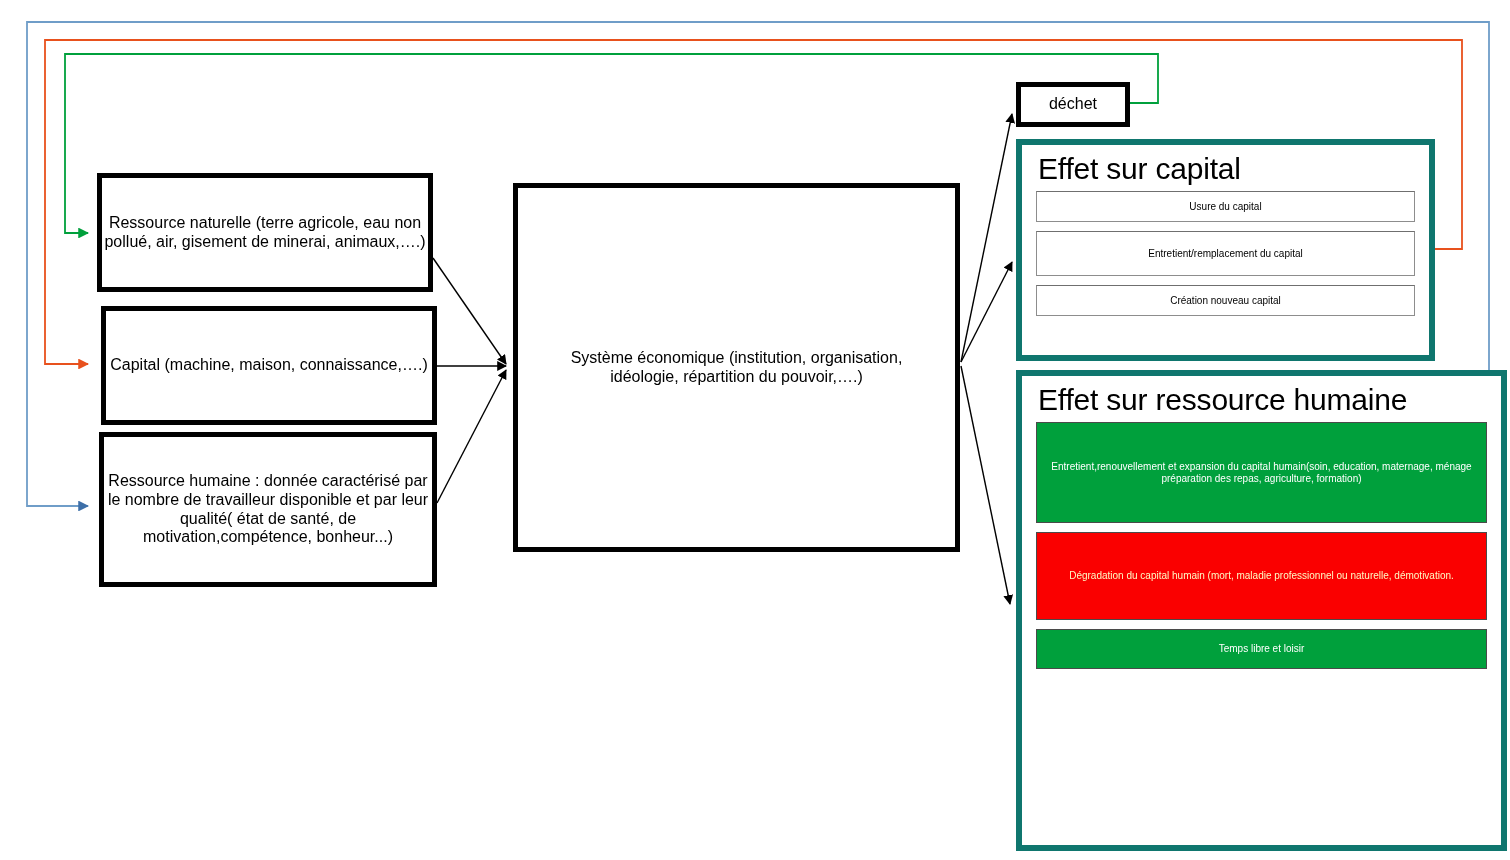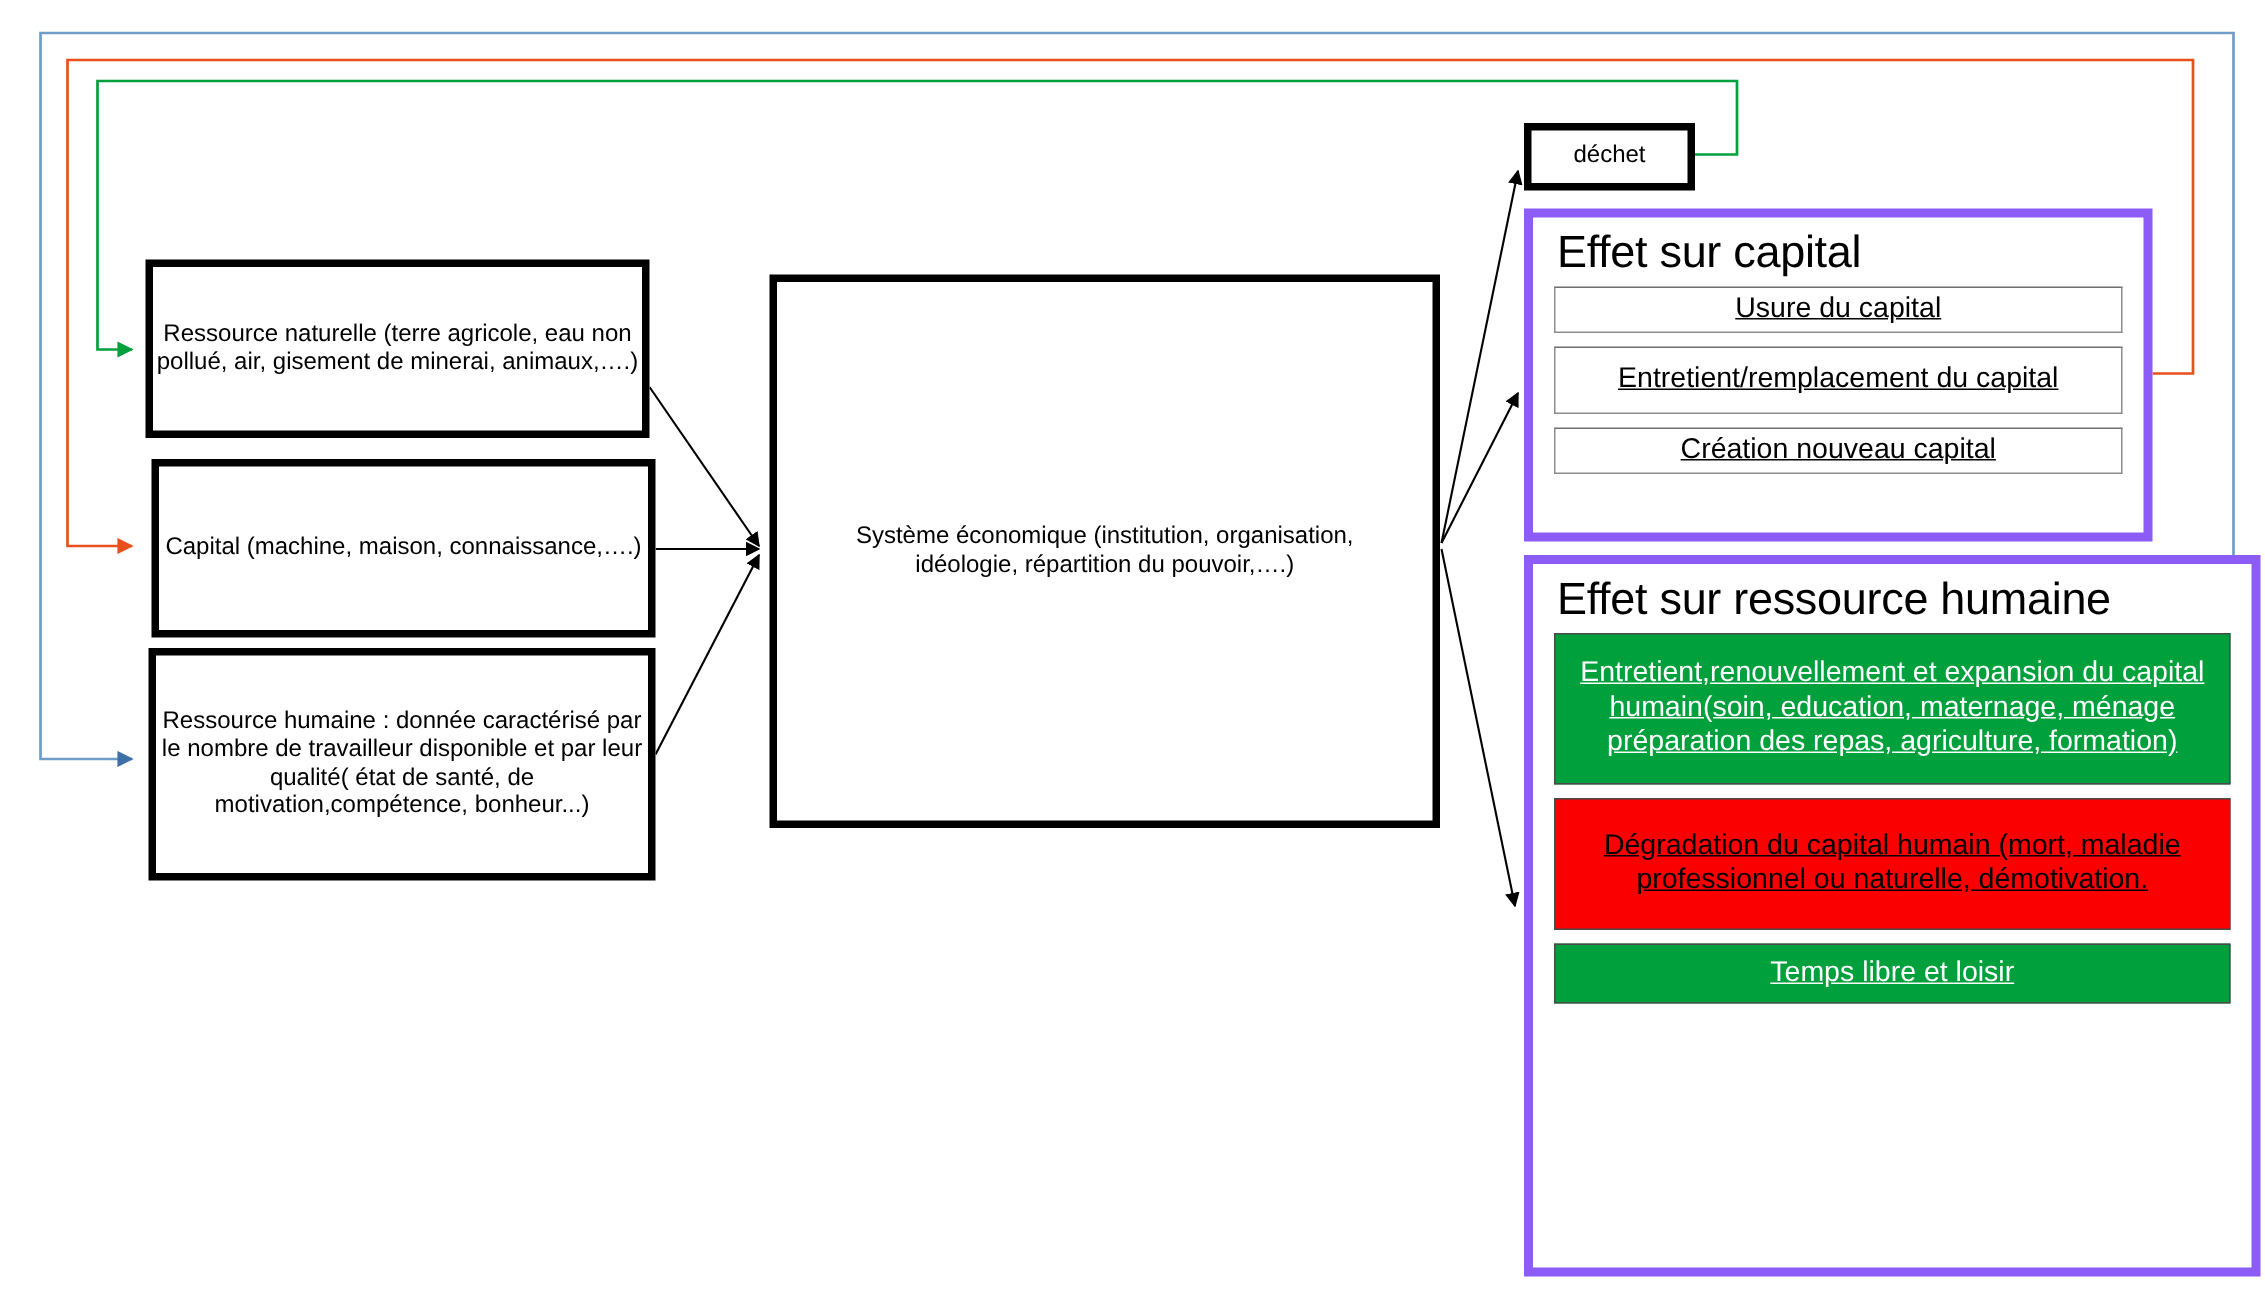--- a/index.html
+++ b/index.html
@@ -63,51 +63,50 @@
   #box-dechet {
     left: 1016px; top: 82px; width: 114px; height: 45px;
     font-size: 16px;
   }
 
   
   .panel {
     position: absolute;
     box-sizing: border-box;
     background: #ffffff;
-    border: 6px solid #8b5cf6;
+    border: 6px solid #0f766e;
     padding: 8px 14px 10px 14px;
     z-index: 3;
   }
   #panel-capital  { left: 1016px; top: 139px; width: 419px; height: 222px; }
   #panel-humaine  { left: 1016px; top: 370px; width: 491px; height: 481px; }
 
   .panel-title {
     font-size: 30px;
     line-height: 1.07;
     color: #000000;
     margin: 0 0 6px 2px;
     letter-spacing: -0.2px;
   }
 
   .sub {
     box-sizing: border-box;
     border: 1px solid #8d8d8d;
     border-top-color: #6f6f6f;
     background: #ffffff;
     color: #000000;
-    font-size: 19px;
+    font-size: 10px;
     text-align: center;
     display: flex;
     align-items: center;
     justify-content: center;
     margin-bottom: 9px;
     line-height: 1.2;
     padding: 4px 14px;
     white-space: pre-line;
-    text-decoration: underline;
   }
   #panel-capital .sub { height: 31px; }
   #panel-capital .sub.tall { height: 45px; }
 
   #panel-humaine .sub {
     color: #ffffff;
     border: 1px solid #4a4a4a;
     margin-bottom: 9px;
   }
   #panel-humaine .sub.h-green1 { height: 101px; }
@@ -179,20 +178,20 @@
     <div class="sub">Usure du capital</div>
     <div class="sub tall">Entretient/remplacement du capital</div>
     <div class="sub">Création nouveau capital</div>
   </div>
 
   <div class="panel" id="panel-humaine">
     <div class="panel-title">Effet sur ressource humaine</div>
 
     <div class="sub h-green1" style="background: rgb(0, 160, 60); color: rgb(255, 255, 255);">Entretient,renouvellement et expansion du capital humain(soin, education, maternage, ménage préparation des repas, agriculture, formation)</div>
 
-    <div class="sub h-red" style="background: rgb(250, 0, 0); color: #000000;">Dégradation du capital humain (mort, maladie professionnel ou naturelle, démotivation.</div>
+    <div class="sub h-red" style="background: rgb(250, 0, 0); color: #fef9c3;">Dégradation du capital humain (mort, maladie professionnel ou naturelle, démotivation.</div>
 
 
     <div class="sub h-one" style="background: rgb(0, 160, 60); color: rgb(255, 255, 255);">Temps libre et loisir</div>
 
   </div>
 
 </div>
 
 </body></html>

